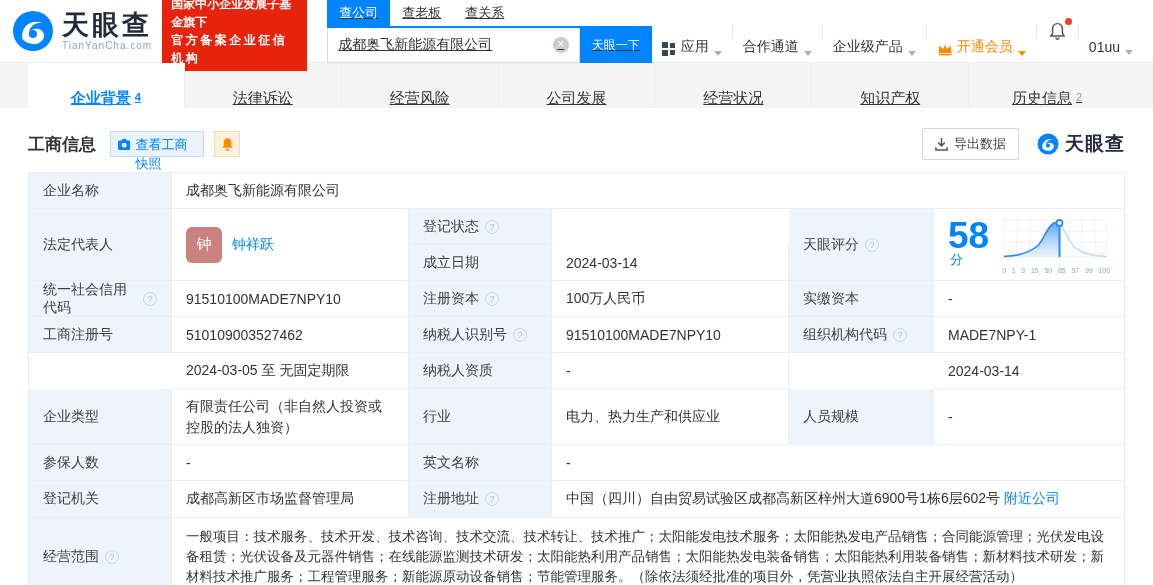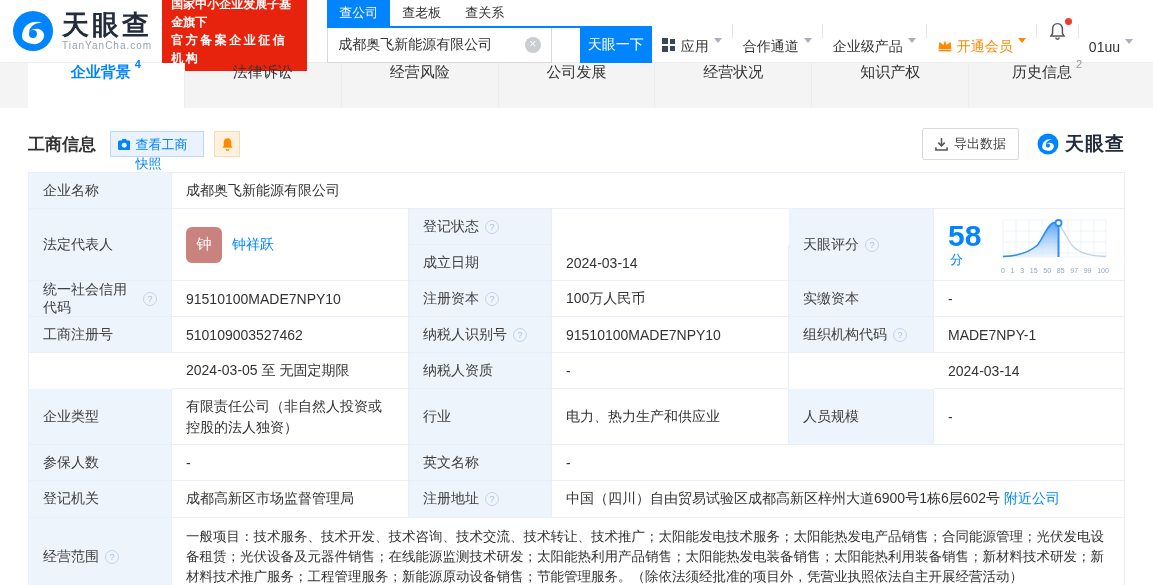--- a/index.html
+++ b/index.html
@@ -8,46 +8,46 @@
 
   
   .top { height:62px; display:flex; align-items:center; padding:0 10px 0 12px; background:#fff; }
   .logo { display:flex; align-items:center; gap:8px; cursor:pointer; }
   .logo-title { font-size:27px; font-weight:bold; color:#222c3c; letter-spacing:3px; line-height:28px; }
   .logo-domain { font-size:10px; color:#97a1b3; letter-spacing:1px; margin-top:1px; }
   .gov { background:#e8230d; color:#fff; font-size:12px; font-weight:bold; line-height:18px;
          padding:4px 9px; margin-left:10px; }
   .gov .sp { letter-spacing:2.5px; }
 
-  .search { margin-left:20px; width:398px; }
+  .search { margin-left:20px; width:398px;text-decoration:underline; }
   .stabs { display:flex; font-size:13px; border-bottom:2px solid #0084ff; align-items:flex-end; }
   .stab { padding:4px 12px; color:#333; cursor:pointer; }
   .stab.active { background:#0084ff; color:#fff; }
   .srow { display:flex; height:35px; }
   .sinput { flex:1; border:1px solid #d9d9d9; border-top:none; display:flex; align-items:center;
             justify-content:space-between; padding:0 10px; font-size:14px; color:#333; background:#fff; }
   .clear { width:16px; height:16px; border-radius:50%; background:#c9ccd1; color:#fff; font-size:12px;
            line-height:15px; text-align:center; cursor:pointer; }
-  .sbtn { width:72px; background:#0084ff; color:#fff; border:none; font-size:14px; cursor:pointer;
-          font-family:inherit;margin-left:28px; }
+  .sbtn { width:72px; background:#0084ff; color:#fff; border:none; font-size:12px; cursor:pointer;
+          font-family:inherit; }
 
   .tnav { margin-left:auto; display:flex; align-items:center; font-size:14px; color:#333; }
-  .titem { display:flex; align-items:flex-start; padding:0 10px; cursor:pointer; white-space:nowrap;margin-top:32px; }
+  .titem { display:flex; align-items:flex-end; padding:0 10px; cursor:pointer; white-space:nowrap;margin-top:32px; }
   .car { width:0; height:0; border-left:4px solid transparent; border-right:4px solid transparent;
          border-top:5px solid #aab1bb; margin-left:5px; }
   .car.or { border-top-color:#ff8a00; }
   .sep { width:1px; height:14px; background:#e7e7e7; }
   .vip { color:#ff8a00; font-weight:normal; }
   .bellwrap { position:relative; padding:0 12px; cursor:pointer; display:flex; align-items:center; }
   .dot { position:absolute; top:-4px; right:6px; width:7px; height:7px; border-radius:50%; background:#f03b2d; }
 
   
   .tabbar { height:46px; background:#f4f4f4; border-top:1px solid #ededed; display:flex; padding:0 28px; }
-  .ptab { flex:1; display:flex; align-items:flex-start; justify-content:center; font-size:15px; color:#333;
-          cursor:pointer; border-right:1px solid #ececec; }
+  .ptab { flex:1; display:flex; align-items:flex-end; justify-content:center; font-size:15px; color:#333;
+          cursor:pointer; border-right:1px solid #ececec;text-decoration:underline; }
   .ptab:last-child { border-right:none; }
   .ptab.active { background:#fff; color:#0084ff; font-weight:bold; }
   .pbadge { font-size:11px; margin-left:4px; color:#999; position:relative; top:-5px; }
   .ptab.active .pbadge { color:#0084ff; }
 
   
   .sec { display:flex; align-items:center; padding:20px 28px 12px 28px; position:relative; }
   .sec-title { font-size:17px; font-weight:bold; color:#333; margin-right:14px; }
   .snap { position:relative; width:94px; height:26px; background:#e9f2fd; border:1px solid #bcd8f6;
           color:#0084ff; font-size:13px; display:flex; gap:5px; padding:3px 7px; cursor:pointer;
@@ -72,21 +72,21 @@
   .nr { border-right:none; }
   .q { width:14px; height:14px; min-width:14px; border-radius:50%; border:1px solid #c3d4e8; color:#a9bedb;
        font-size:9px; line-height:13px; text-align:center; margin-left:6px; display:inline-block; cursor:pointer; }
   .link { color:#0084ff; cursor:pointer; text-decoration:none; }
   .green { color:#35ab3f; }
   .avatar { width:36px; height:36px; min-width:36px; border-radius:6px; background:#c9827e; color:#fff;
             display:flex; align-items:center; justify-content:center; font-size:15px; margin-right:10px; cursor:pointer; }
   .wrap2 { white-space:normal; line-height:21px; }
   .scope { white-space:normal; line-height:20px; font-size:13.5px; }
   .score-cell { display:flex; align-items:center; gap:12px; }
-  .score-num { font-size:30px; font-weight:bold; color:#0084ff; line-height:31px; }
+  .score-num { font-size:37px; font-weight:bold; color:#0084ff; line-height:31px; }
   .score-unit { font-size:13px; color:#0084ff; margin-left:2px; }
   .chart { width:112px; }
   .ticks { display:flex; justify-content:space-between; font-size:7px; color:#8fa6c9; padding:0 1px; }
 </style>
 </head>
 <body>
 
 <header class="top">
   <div class="logo">
     <svg width="42" height="42" viewBox="0 0 42 42">

